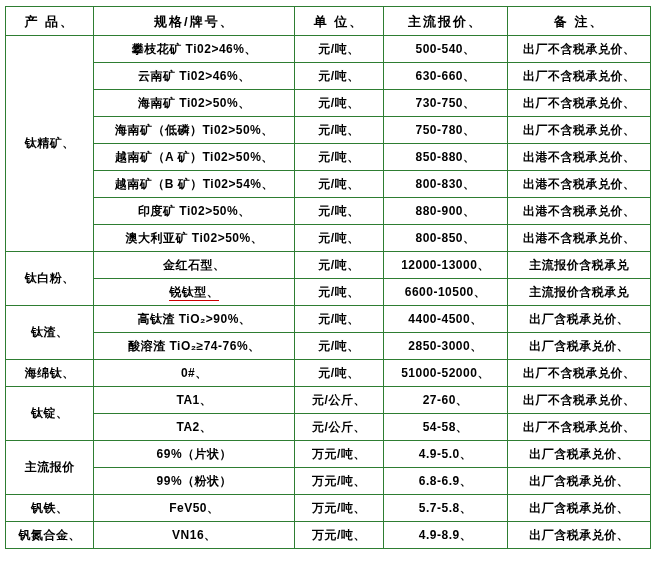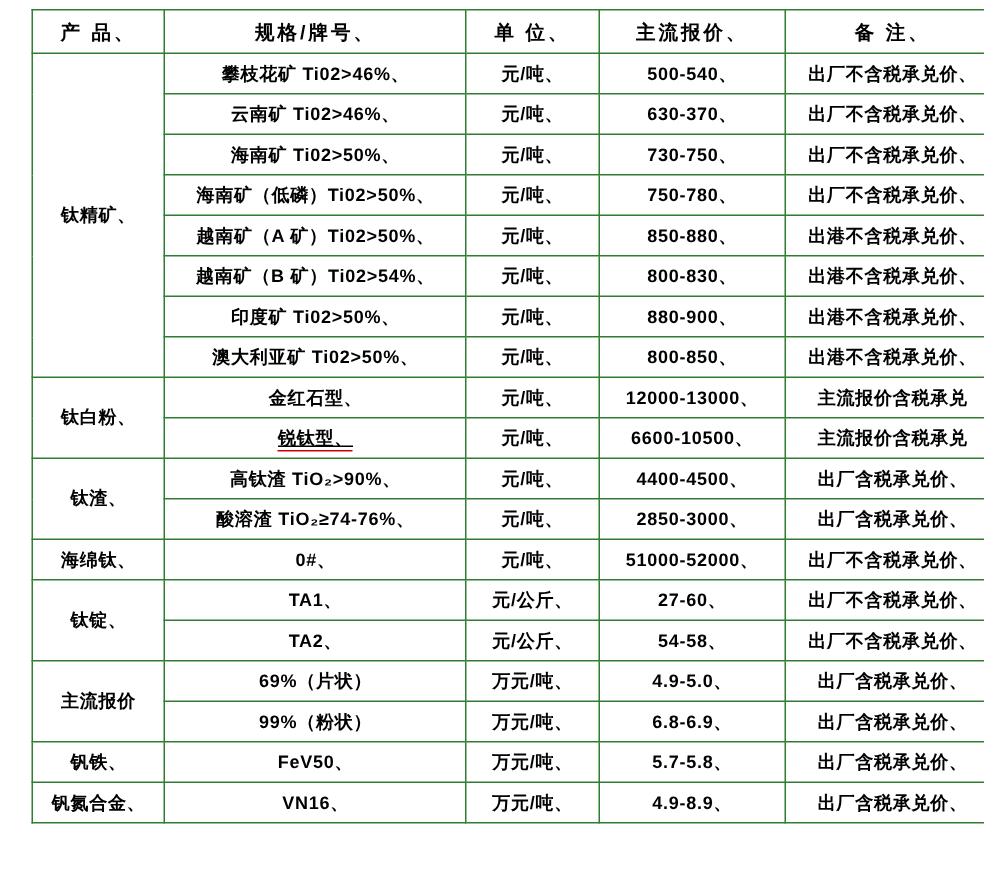--- a/index.html
+++ b/index.html
@@ -11,21 +11,21 @@
     width: 656px;
     height: 585px;
     font-family: "Liberation Sans", "DejaVu Sans", sans-serif;
     color: #000000;
     overflow: hidden;
   }
   .sheet {
     width: 656px;
     height: 491px;
     box-sizing: border-box;
-    padding: 6px 5px 0 21px;
+    padding: 6px 5px 0 5px;
   }
   table.price-table {
     border-collapse: collapse;
     table-layout: fixed;
     width: 646px;
     border: 1px solid #2e7d32;
   }
   table.price-table td,
   table.price-table th {
     border: 1px solid #2e7d32;
@@ -54,21 +54,20 @@
 
   td.product-cell {
     letter-spacing: 1px;
   }
   td.spec-cell {
     font-size: 12px;
   }
   .underline-red {
     border-bottom: 1px solid #cc0000;
     padding-bottom: 1px;
-    text-decoration: underline;
   }
 </style>
 </head>
 <body>
 
 <div class="sheet">
   <table class="price-table">
     <colgroup>
       <col class="col-product">
       <col class="col-spec">
@@ -89,21 +88,21 @@
         <tr>
           <td class="product-cell" rowspan="8">钛精矿、</td>
           <td class="spec-cell">攀枝花矿 Ti02&gt;46%、</td>
           <td>元/吨、</td>
           <td>500-540、</td>
           <td>出厂不含税承兑价、</td>
         </tr>
         <tr>
           <td class="spec-cell">云南矿 Ti02&gt;46%、</td>
           <td>元/吨、</td>
-          <td>630-370、</td>
+          <td>630-660、</td>
           <td>出厂不含税承兑价、</td>
         </tr>
         <tr>
           <td class="spec-cell">海南矿 Ti02&gt;50%、</td>
           <td>元/吨、</td>
           <td>730-750、</td>
           <td>出厂不含税承兑价、</td>
         </tr>
         <tr>
           <td class="spec-cell">海南矿（低磷）Ti02&gt;50%、</td>

